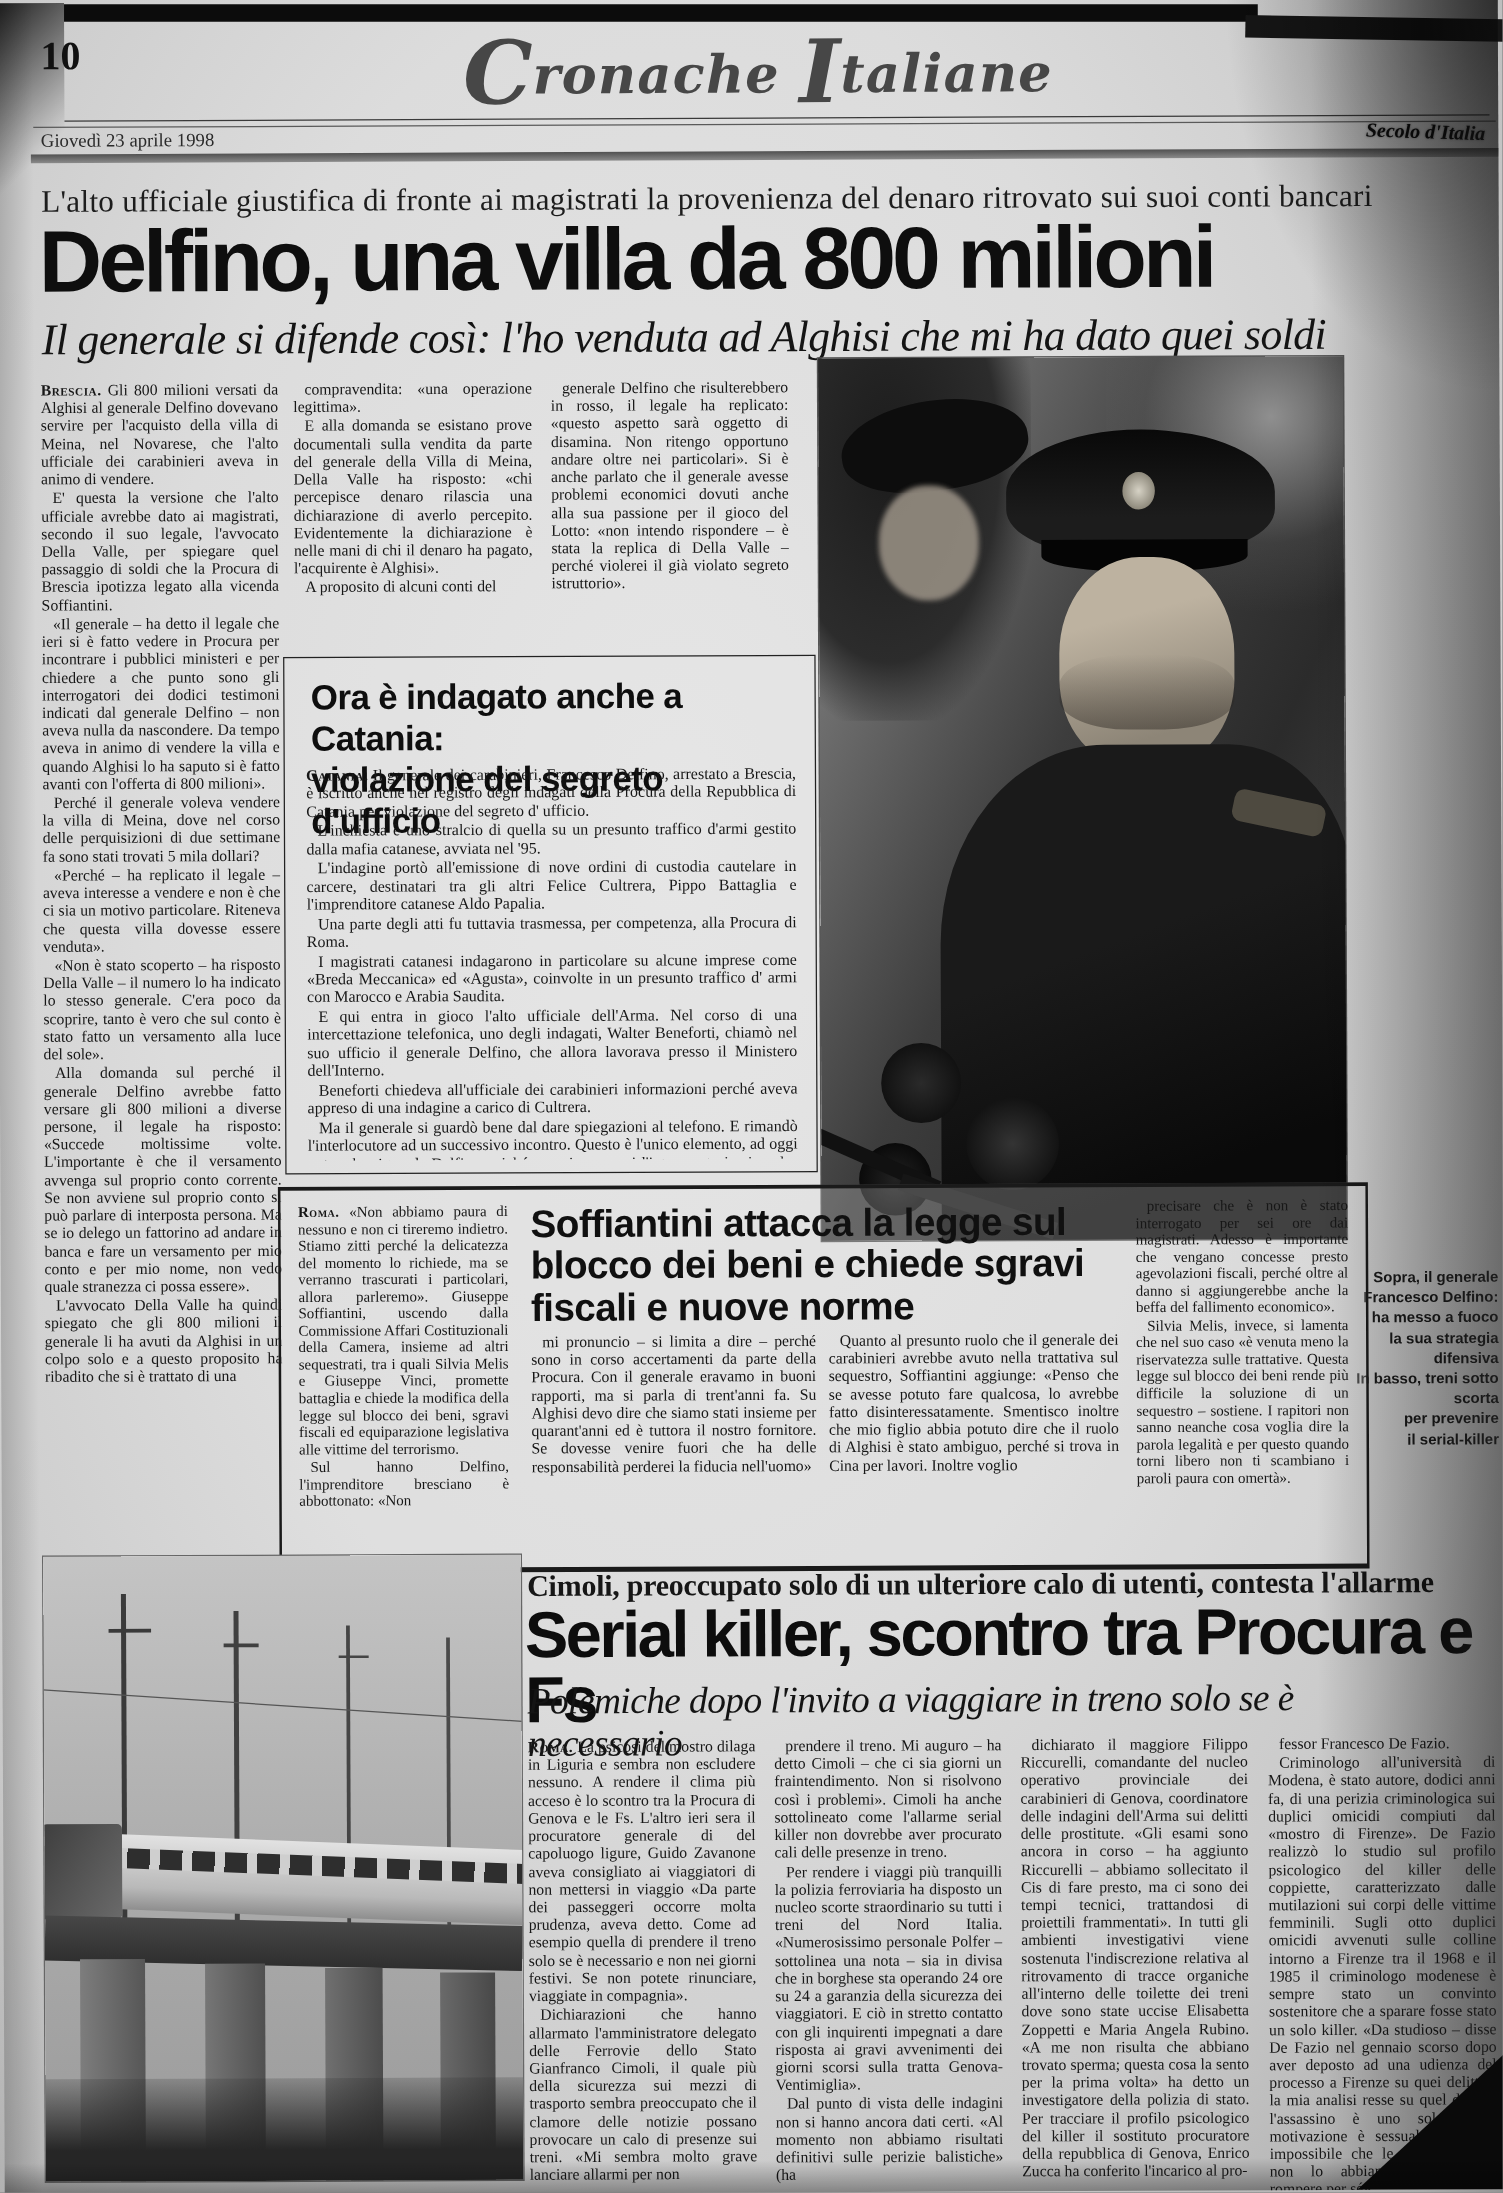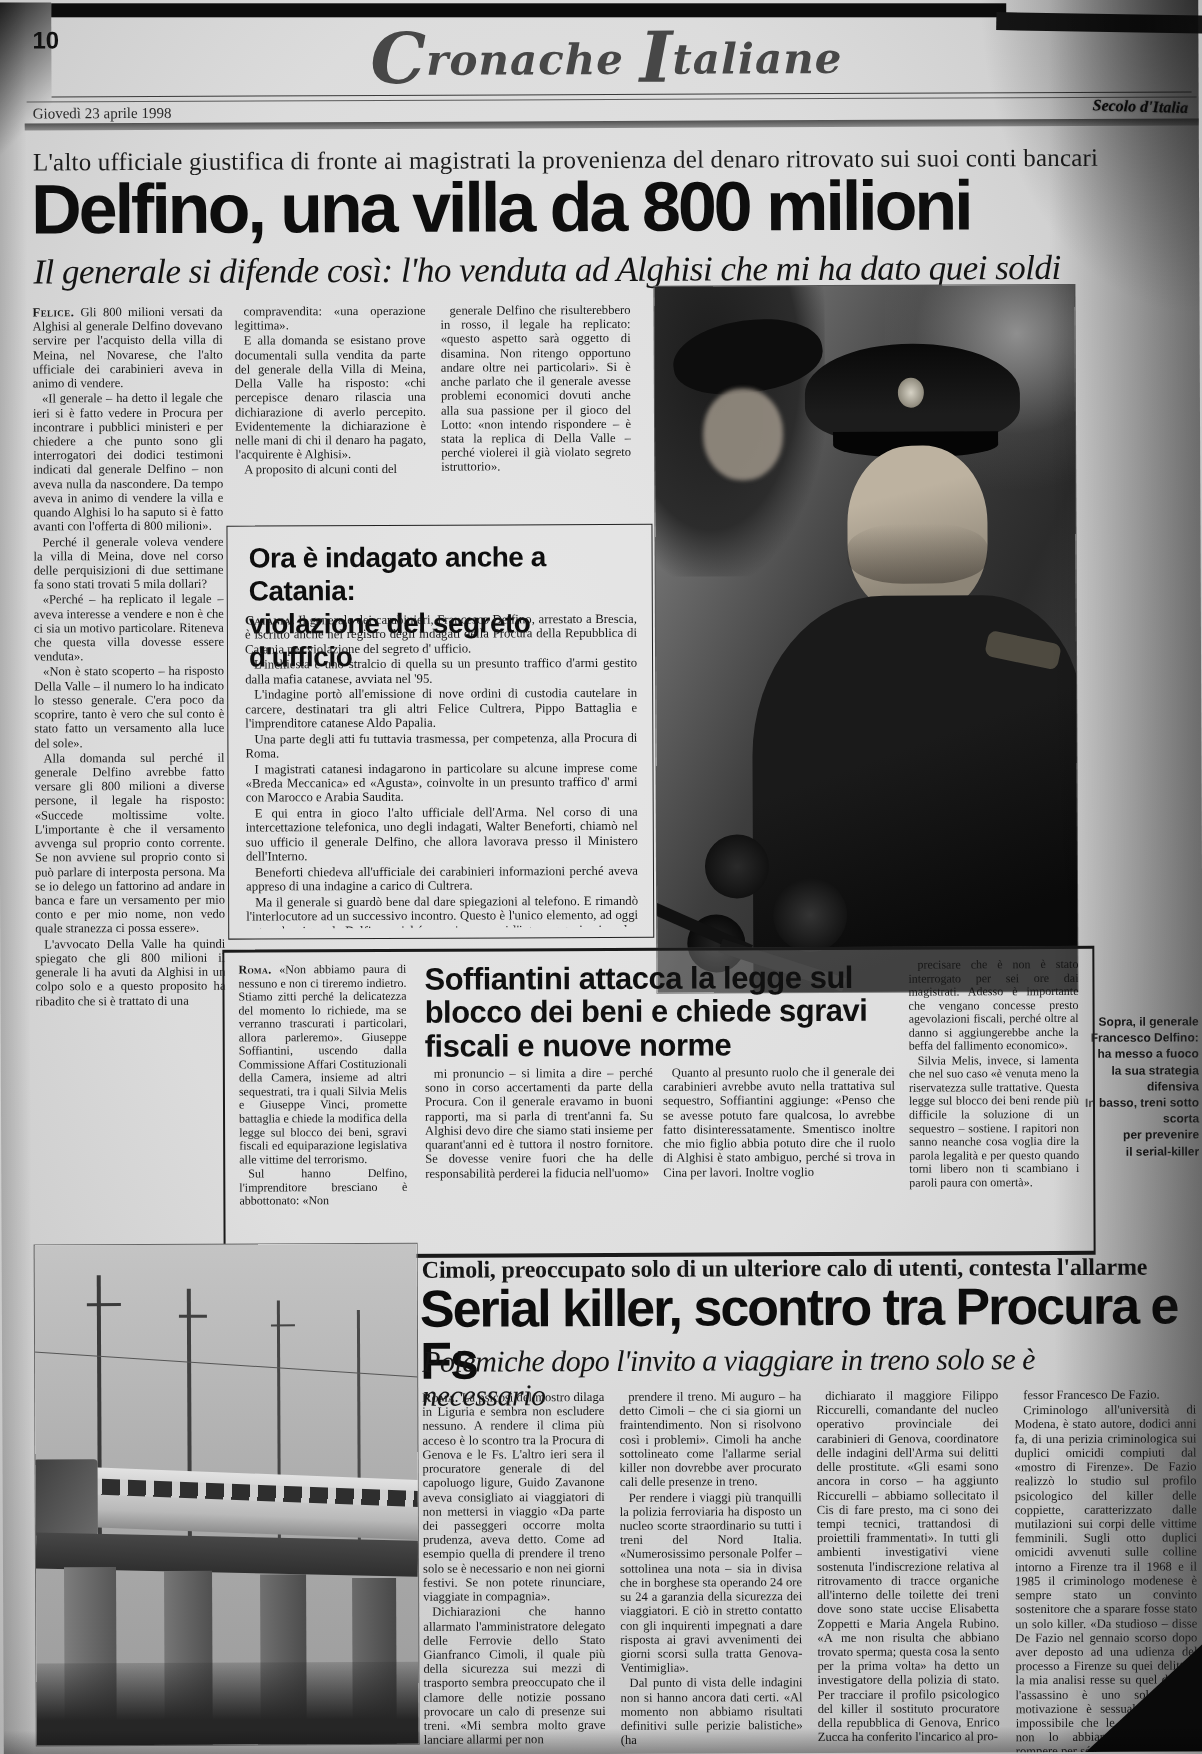--- a/index.html
+++ b/index.html
@@ -13,21 +13,21 @@
     position:absolute;inset:0;
     background:radial-gradient(ellipse at 45% 38%, #e6e6e6 0%, #dcdcdc 45%, #c9c9c9 75%, #adadad 95%, #969696 100%);
   }
   #content{position:absolute;inset:0;transform:rotate(-0.25deg);}
   .abs{position:absolute;}
   
   .topbar1{left:55px;top:3px;width:955px;height:14px;background:#0c0c0c;transform:rotate(0.25deg);}
   .topbar2{left:1000px;top:16px;width:210px;height:18px;background:#161616;transform:rotate(1.2deg);}
   .cornershadow{left:0;top:0;width:55px;height:170px;background:linear-gradient(135deg,rgba(0,0,0,.85),rgba(0,0,0,0) 70%);}
   
-  .pagenum{left:36px;top:24px;font-family:Liberation Sans, sans-serif;font-weight:bold;font-size:24px;color:#111;}
+  .pagenum{left:36px;top:24px;font-family:Liberation Serif, serif;font-weight:bold;font-size:32px;color:#111;}
   .masthead{left:290px;top:28px;width:640px;text-align:center;color:#474747;font-family:"DejaVu Serif",serif;font-style:italic;}
   .masthead .big{font-size:70px;font-weight:bold;line-height:60px;vertical-align:-8px;}
   .masthead .small{font-size:42px;font-weight:bold;letter-spacing:1px;font-style:italic;}
   .rule1{left:55px;top:94px;width:1140px;height:1px;background:#3a3a3a;}
   .rule2{left:30px;top:99px;width:1170px;height:1px;background:#5a5a5a;}
   .dateline-row{left:36px;top:103px;font-size:15px;color:#2a2a2a;text-align:center;}
   .paperlogo{left:1096px;top:100px;font-size:16px;font-weight:bold;font-style:italic;color:#0f0f0f;transform:rotate(2deg);text-shadow:0 0 2px rgba(0,0,0,.5);}
   .rule3{left:28px;top:121px;width:1174px;height:7px;background:linear-gradient(#505050,#8a8a8a);}
   
   .kicker{left:36px;top:146px;width:1140px;font-size:25px;color:#1d1d1d;letter-spacing:.2px;}
@@ -94,22 +94,23 @@
   <div class="abs rule2"></div>
   <div class="abs dateline-row">Giovedì 23 aprile 1998</div>
   <div class="abs paperlogo">Secolo d'Italia</div>
   <div class="abs rule3"></div>
 
   <div class="abs kicker">L'alto ufficiale giustifica di fronte ai magistrati la provenienza del denaro ritrovato sui suoi conti bancari</div>
   <div class="abs headline">Delfino, una villa da 800 milioni</div>
   <div class="abs subhead">Il generale si difende così: l'ho venduta ad Alghisi che mi ha dato quei soldi</div>
 
   <div class="abs bodycol c1">
-    <p class="lead"><strong class="dateline">Felice.</strong> <span>Gli 800 milioni versati da Alghisi al generale Delfino dovevano servire per l'acquisto della villa di Meina, nel Novarese, che l'alto ufficiale dei carabinieri aveva in animo di vendere.</span></p>
-    <div>
+    <p class="lead"><strong class="dateline">Brescia.</strong> <span>Gli 800 milioni versati da Alghisi al generale Delfino dovevano servire per l'acquisto della villa di Meina, nel Novarese, che l'alto ufficiale dei carabinieri aveva in animo di vendere.</span></p>
+    <div>
+        <p>E' questa la versione che l'alto ufficiale avrebbe dato ai magistrati, secondo il suo legale, l'avvocato Della Valle, per spiegare quel passaggio di soldi che la Procura di Brescia ipotizza legato alla vicenda Soffiantini.</p>
         <p>«Il generale – ha detto il legale che ieri si è fatto vedere in Procura per incontrare i pubblici ministeri e per chiedere a che punto sono gli interrogatori dei dodici testimoni indicati dal generale Delfino – non aveva nulla da nascondere. Da tempo aveva in animo di vendere la villa e quando Alghisi lo ha saputo si è fatto avanti con l'offerta di 800 milioni».</p>
         <p>Perché il generale voleva vendere la villa di Meina, dove nel corso delle perquisizioni di due settimane fa sono stati trovati 5 mila dollari?</p>
         <p>«Perché – ha replicato il legale – aveva interesse a vendere e non è che ci sia un motivo particolare. Riteneva che questa villa dovesse essere venduta».</p>
         <p>«Non è stato scoperto – ha risposto Della Valle – il numero lo ha indicato lo stesso generale. C'era poco da scoprire, tanto è vero che sul conto è stato fatto un versamento alla luce del sole».</p>
         <p>Alla domanda sul perché il generale Delfino avrebbe fatto versare gli 800 milioni a diverse persone, il legale ha risposto: «Succede moltissime volte. L'importante è che il versamento avvenga sul proprio conto corrente. Se non avviene sul proprio conto si può parlare di interposta persona. Ma se io delego un fattorino ad andare in banca e fare un versamento per mio conto e per mio nome, non vedo quale stranezza ci possa essere».</p>
         <p>L'avvocato Della Valle ha quindi spiegato che gli 800 milioni il generale li ha avuti da Alghisi in un colpo solo e a questo proposito ha ribadito che si è trattato di una</p>
       </div>
   </div>
   <div class="abs bodycol c2">
     <div>

